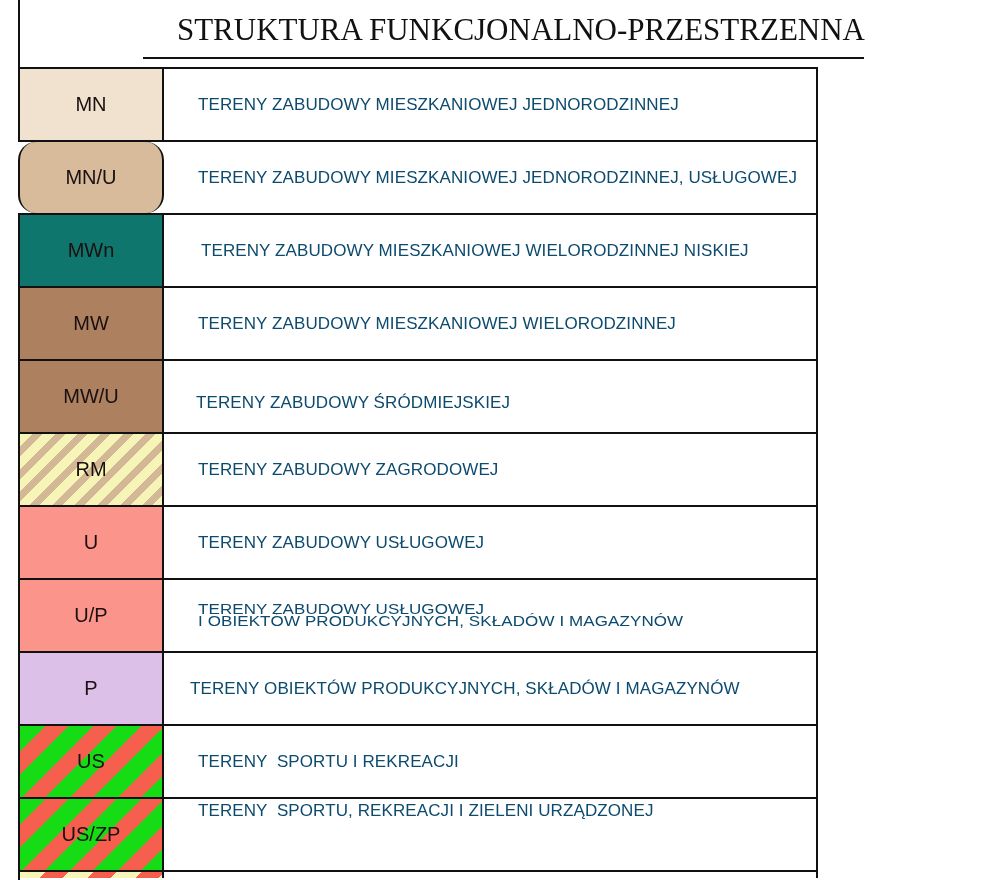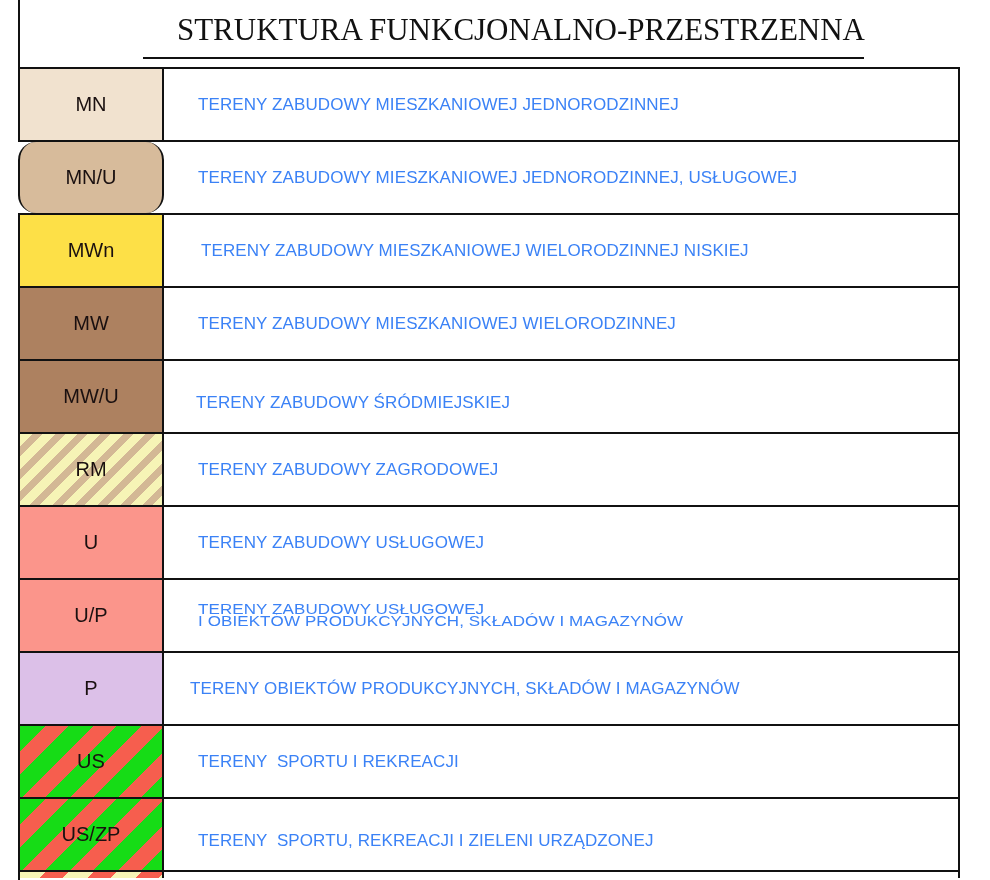--- a/index.html
+++ b/index.html
@@ -12,41 +12,41 @@
     }
     .title {
       position: absolute; left: 143px; top: 10px; width: 722px;
       text-align: right; font-size: 31px; letter-spacing: 0px; color: #111;
       line-height: 40px; white-space: nowrap; font-family: Liberation Serif, serif;
     }
     .title-underline {
       position: absolute; left: 143px; top: 57px; width: 721px; height: 2px; background: #111;
     }
     .legend {
-      position: absolute; left: 18px; top: 67px; width: 942px;
+      position: absolute; left: 18px; top: 67px; width: 800px;
     }
     .row {
       position: relative; height: 71px; border-top: 2px solid #111;
       border-right: 2px solid #111; display: flex; background: #fff;
     }
     .swatch {
       width: 146px; height: 100%; border-left: 2px solid #111; border-right: 2px solid #111;
       display: flex; align-items: center; justify-content: center;
       font-size: 20px; color: #1a1010; box-sizing: border-box;
     }
     .desc {
       flex: 1; display: flex; align-items: center; padding-left: 34px;
-      font-size: 17px; color: #3b82f6; white-space: pre; letter-spacing: 0.1px;
+      font-size: 17px; color: #0c4a6e; white-space: pre; letter-spacing: 0.1px;
     }
     .desc.top { align-items: flex-start; padding-top: 32px; }
     .desc.tight { flex-direction: column; align-items: flex-start; justify-content: center; line-height: 12px; }
     .desc.tight span { display: block; transform: scaleY(0.9); }
     .c-mn { background: #f1e2cf; }
     .c-mnu { background: #d7bb9b; border-radius: 18px; }
-    .c-mwn { background: #fde047; justify-content: center; }
+    .c-mwn { background: #0f766e; justify-content: center; }
     .c-mw { background: #ad8160; }
     .c-mwu { background: #ad8160; }
     .c-rm {
       background: repeating-linear-gradient(135deg,
         #f6f4b6 0px, #f6f4b6 9px, #d3b895 9px, #d3b895 16px);
     }
     .c-u { background: #fb958b; }
     .c-up { background: #fb958b; }
     .c-p { background: #dcc0e8; }
     .c-us {
@@ -139,21 +139,21 @@
     <div class="swatch c-us">
       <span>US</span>
     </div>
     <div class="desc">TERENY  SPORTU I REKREACJI</div>
   </div>
 
   <div class="row">
     <div class="swatch c-us">
       <span>US/ZP</span>
     </div>
-    <div class="desc" style="align-items:flex-start;padding-top:32px">TERENY  SPORTU, REKREACJI I ZIELENI URZĄDZONEJ</div>
+    <div class="desc" style="align-items:flex-start;padding-top:2px">TERENY  SPORTU, REKREACJI I ZIELENI URZĄDZONEJ</div>
   </div>
 
   <div class="row partial">
     <div class="swatch c-next"></div>
     <div class="desc"></div>
   </div>
 
 </div>
 
 </body></html>

